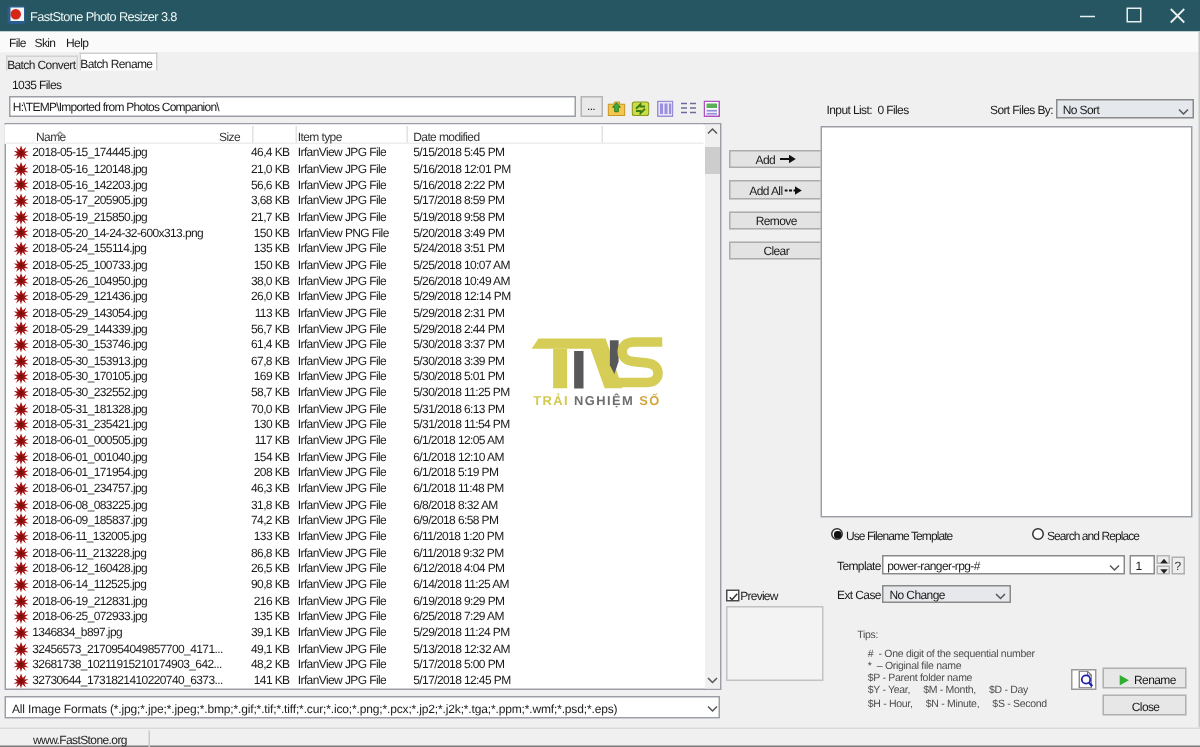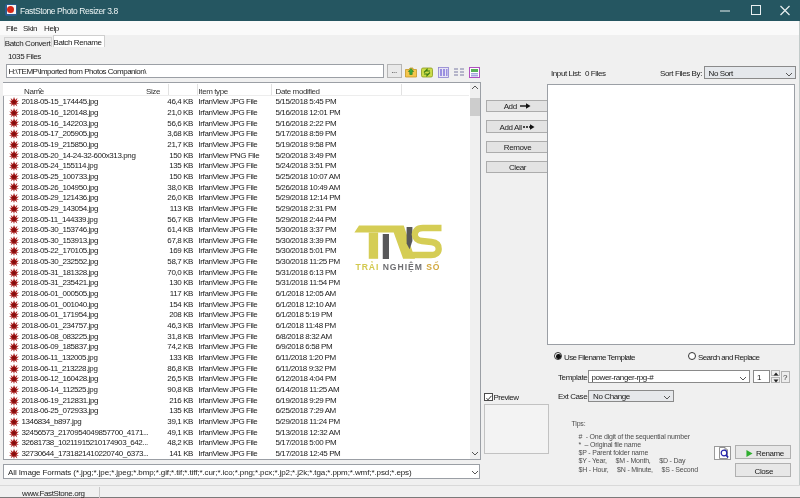--- a/index.html
+++ b/index.html
@@ -252,21 +252,21 @@
     <span class="c1">2018-05-29_143054.jpg</span>
     <span class="c2">113 KB</span>
     <span class="c3">IrfanView JPG File</span>
     <span class="c4">5/29/2018 2:31 PM</span>
   </div>
 <div class="fr" style="top:213.8px">
     <svg class="fic" width="10" height="10" viewBox="0 0 10 10">
       <path d="M5 0 L6.2 3 L8.5 0.8 L7.3 4 L10 3.6 L7.6 5.4 L10 7 L7.2 6.6 L8.3 9.4 L5.8 7.2 L5 10 L4.1 7.2 L1.8 9.3 L2.8 6.5 L0 7 L2.4 5.3 L0.2 3.5 L2.8 4 L1.6 0.9 L4 3 Z" fill="#a31414"></path>
       <circle cx="5" cy="5" r="1.6" fill="#7d0f0f"></circle>
     </svg>
-    <span class="c1">2018-05-11_144339.jpg</span>
+    <span class="c1">2018-05-29_144339.jpg</span>
     <span class="c2">56,7 KB</span>
     <span class="c3">IrfanView JPG File</span>
     <span class="c4">5/29/2018 2:44 PM</span>
   </div>
 <div class="fr" style="top:224.4px">
     <svg class="fic" width="10" height="10" viewBox="0 0 10 10">
       <path d="M5 0 L6.2 3 L8.5 0.8 L7.3 4 L10 3.6 L7.6 5.4 L10 7 L7.2 6.6 L8.3 9.4 L5.8 7.2 L5 10 L4.1 7.2 L1.8 9.3 L2.8 6.5 L0 7 L2.4 5.3 L0.2 3.5 L2.8 4 L1.6 0.9 L4 3 Z" fill="#a31414"></path>
       <circle cx="5" cy="5" r="1.6" fill="#7d0f0f"></circle>
     </svg>
     <span class="c1">2018-05-30_153746.jpg</span>
@@ -282,21 +282,21 @@
     <span class="c1">2018-05-30_153913.jpg</span>
     <span class="c2">67,8 KB</span>
     <span class="c3">IrfanView JPG File</span>
     <span class="c4">5/30/2018 3:39 PM</span>
   </div>
 <div class="fr" style="top:245.7px">
     <svg class="fic" width="10" height="10" viewBox="0 0 10 10">
       <path d="M5 0 L6.2 3 L8.5 0.8 L7.3 4 L10 3.6 L7.6 5.4 L10 7 L7.2 6.6 L8.3 9.4 L5.8 7.2 L5 10 L4.1 7.2 L1.8 9.3 L2.8 6.5 L0 7 L2.4 5.3 L0.2 3.5 L2.8 4 L1.6 0.9 L4 3 Z" fill="#a31414"></path>
       <circle cx="5" cy="5" r="1.6" fill="#7d0f0f"></circle>
     </svg>
-    <span class="c1">2018-05-22_170105.jpg</span>
+    <span class="c1">2018-05-30_170105.jpg</span>
     <span class="c2">169 KB</span>
     <span class="c3">IrfanView JPG File</span>
     <span class="c4">5/30/2018 5:01 PM</span>
   </div>
 <div class="fr" style="top:256.4px">
     <svg class="fic" width="10" height="10" viewBox="0 0 10 10">
       <path d="M5 0 L6.2 3 L8.5 0.8 L7.3 4 L10 3.6 L7.6 5.4 L10 7 L7.2 6.6 L8.3 9.4 L5.8 7.2 L5 10 L4.1 7.2 L1.8 9.3 L2.8 6.5 L0 7 L2.4 5.3 L0.2 3.5 L2.8 4 L1.6 0.9 L4 3 Z" fill="#a31414"></path>
       <circle cx="5" cy="5" r="1.6" fill="#7d0f0f"></circle>
     </svg>
     <span class="c1">2018-05-30_232552.jpg</span>

